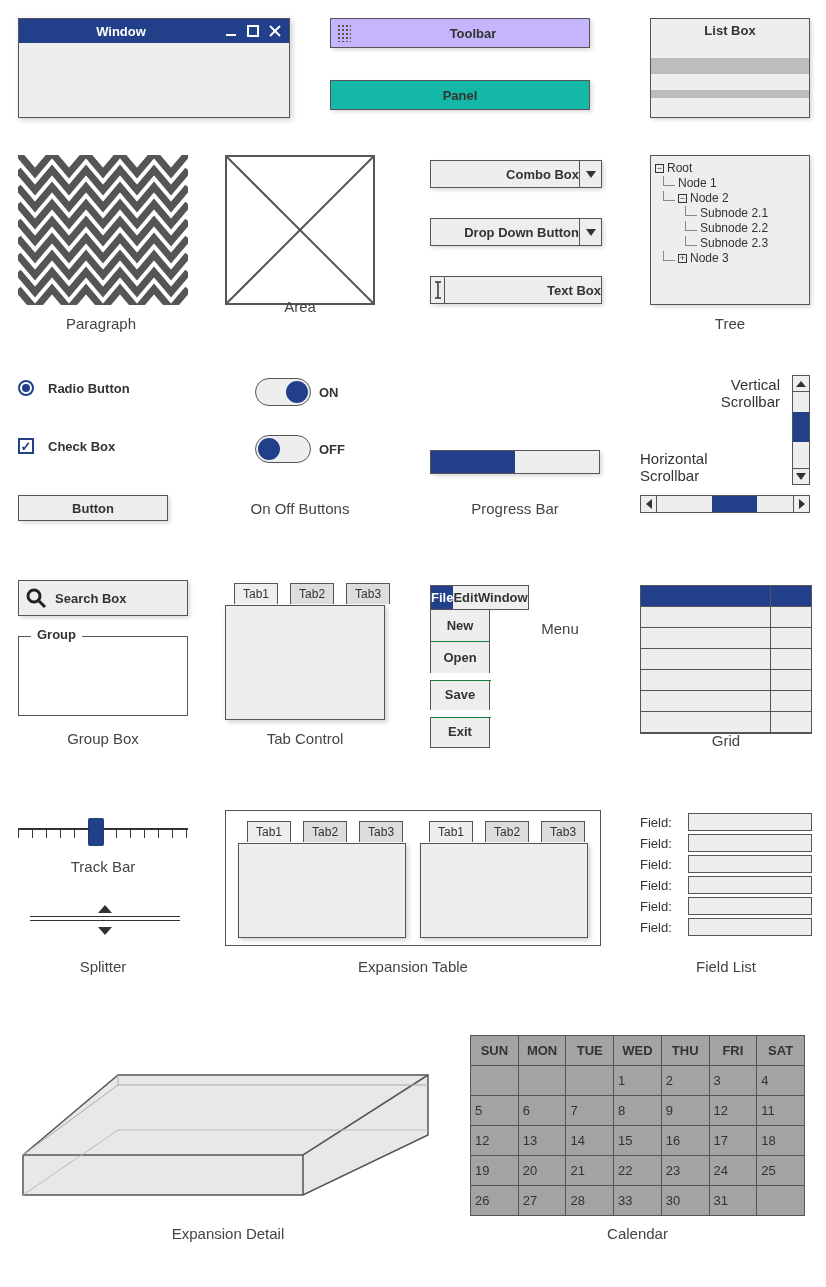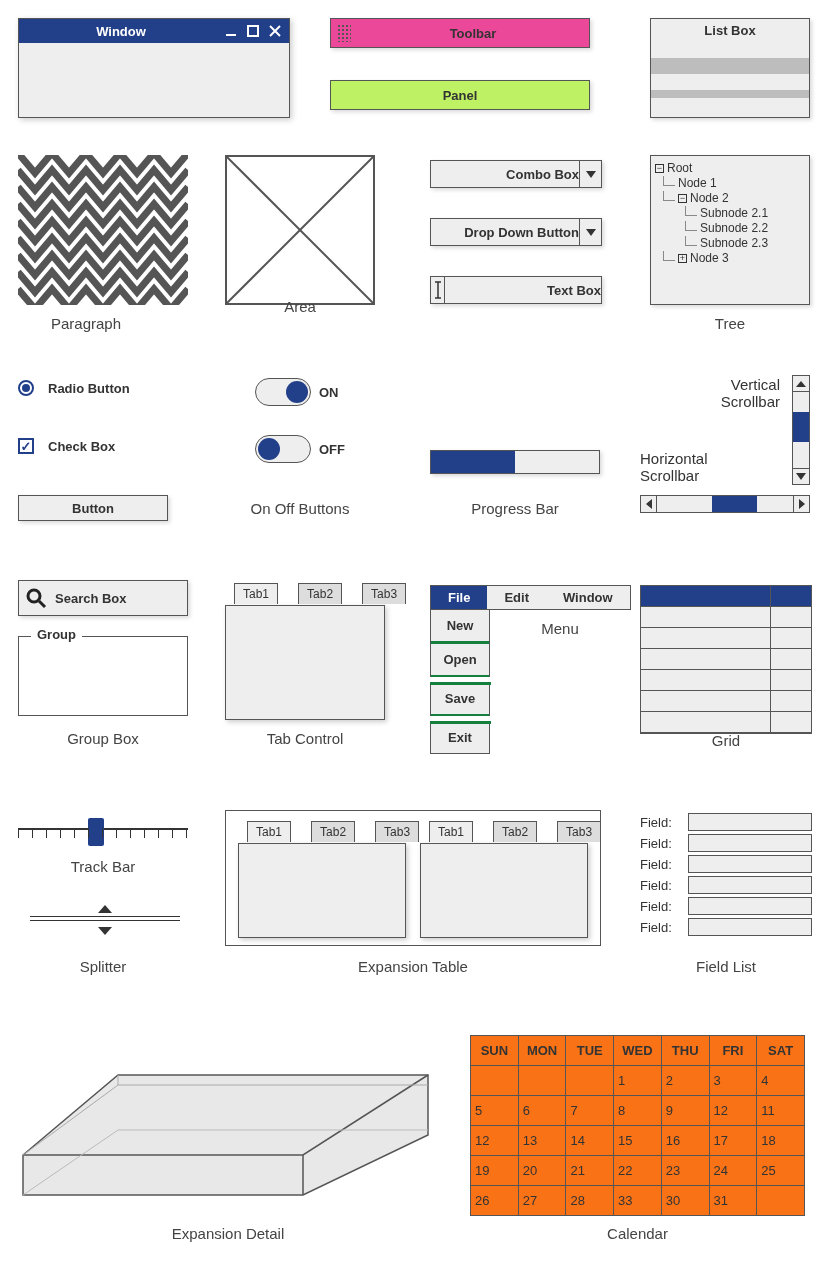--- a/index.html
+++ b/index.html
@@ -8,25 +8,25 @@
 .label { font-size: 15px; color: #444; text-align: center; }
 
 
 .window { position: absolute; left: 18px; top: 18px; width: 272px; height: 100px; border: 1.5px solid #555; background: #eee; box-shadow: 2px 2px 6px rgba(0,0,0,0.2);}
 .titlebar { background: #223f8a; color: #fff; height: 24px; display: flex; align-items: center; justify-content: flex-end; padding: 0 6px; font-weight: bold; }
 .titlebar .ttl { flex: 1; text-align: center; }
 .winbtn { width: 16px; height: 14px; margin-left: 6px; display: inline-flex; align-items: center; justify-content: center; }
 .winbtn svg { stroke: #fff; stroke-width: 2; fill: none; }
 
 
-.toolbar { position: absolute; left: 330px; top: 18px; width: 260px; height: 30px; border: 1.5px solid #555; background: #ec4899; display: flex; align-items: center; box-shadow: 2px 2px 4px rgba(0,0,0,0.15);}
+.toolbar { position: absolute; left: 330px; top: 18px; width: 260px; height: 30px; border: 1.5px solid #555; background: #c4b5fd; display: flex; align-items: center; box-shadow: 2px 2px 4px rgba(0,0,0,0.15);}
 .grip { width: 18px; height: 22px; margin: 0 4px; display:flex; align-items:center; justify-content:center;}
 .dots { width:14px; height:18px; background-image: radial-gradient(#555 1px, transparent 1px); background-size: 4px 4px; }
 .toolbar .tlabel, .panel .tlabel { flex:1; text-align:center; font-weight:bold; }
-.panel { position: absolute; left: 330px; top: 80px; width: 260px; height: 30px; border: 1.5px solid #555; background: #bef264; display: flex; align-items:center; box-shadow: 2px 2px 4px rgba(0,0,0,0.15);}
+.panel { position: absolute; left: 330px; top: 80px; width: 260px; height: 30px; border: 1.5px solid #555; background: #14b8a6; display: flex; align-items:center; box-shadow: 2px 2px 4px rgba(0,0,0,0.15);}
 
 
 .listbox { position: absolute; left: 650px; top: 18px; width: 160px; height: 100px; border: 1.5px solid #555; background: #eee; box-shadow: 2px 2px 4px rgba(0,0,0,0.15);}
 .listbox .hdr { text-align:center; font-weight:bold; padding:4px 0;}
 .listbox .row { height: 16px; }
 .listbox .alt { background: #bdbdbd; }
 
 
 .para { position: absolute; left: 18px; top: 155px; width: 170px; height: 150px; overflow:hidden;}
 
@@ -93,31 +93,31 @@
 
 .searchbox { position:absolute; left:18px; top:580px; width:170px; height:36px; border:1.5px solid #555; background:#eee; display:flex; align-items:center; font-weight:bold; padding:0 6px; box-shadow: 2px 2px 4px rgba(0,0,0,0.15);}
 .searchbox svg { margin-right:8px;}
 
 
 .groupbox { position:absolute; left:18px; top:636px; width:170px; height:80px; border:1.5px solid #555;}
 .groupbox .glabel { position:absolute; top:-10px; left:12px; background:#fff; padding:0 6px; font-weight:bold;}
 
 
 .tabcontrol { position:absolute; border:1.5px solid #555; background:#eee; box-shadow: 2px 2px 5px rgba(0,0,0,0.2);}
-.tabs { position:absolute; top:-23px; left:8px; display:flex; gap:20px;}
+.tabs { position:absolute; top:-23px; left:8px; display:flex; gap:12px;}
 .tab { border:1.5px solid #555; background:#ddd; padding:3px 8px; font-size:12px; border-bottom:none;}
 .tab.active { background:#eee;}
 
 
 .menu { position:absolute; left:430px; top:585px;}
 .menubar { display:flex; border:1.5px solid #555; background:#eee;}
-.menubar div { padding:4px 17px; font-weight:bold;}
+.menubar div { padding:4px 0; font-weight:bold;}
 .menubar div.sel { background:#223f8a; color:#fff;}
 .dropdown { border:1.5px solid #555; border-top:none; background:#eee; width:60px;}
-.dropdown div { padding:8px 6px; font-weight:bold; text-align:center; border-bottom:3px solid #15803d;}
+.dropdown div { padding:8px 6px; font-weight:bold; text-align:center; border-bottom:1px solid #15803d;}
 .dropdown div:last-child { border-bottom:none;}
 .dropdown .gap { height:8px; padding:0; background:#fff; border-left:1.5px #fff; border-right:1.5px #fff; margin:-1.5px;}
 
 
 .grid { position:absolute; left:640px; top:585px; width:172px; border:1.5px solid #555;}
 .grid .grow { display:flex; height:21px;}
 .grid .grow.hdr { background:#223f8a;}
 .grid .gcell { flex:1; border-right:1.5px solid #555; border-bottom:1.5px solid #555; background:#eee;}
 .grid .grow.hdr .gcell { background:#223f8a;}
 .grid .gcell:last-child { border-right:none; flex:0 0 40px;}
@@ -143,21 +143,21 @@
 .fieldrow .flbl { width:48px; font-size:13px;}
 .fieldrow .finp { flex:1; height:18px; border:1.5px solid #555; background:#eee;}
 
 
 .expdetail { position:absolute; left:18px; top:1035px; width:420px; height:165px;}
 .expdetail svg { width:100%; height:100%;}
 
 
 .calendar { position:absolute; left:470px; top:1035px; width:335px;}
 .calendar table { width:100%; border-collapse:collapse; border:1.5px solid #555;}
-.calendar th, .calendar td { border:1.5px solid #555; height:30px; text-align:left; padding:2px 4px; font-size:13px; background:#f97316; width:14.28%;}
+.calendar th, .calendar td { border:1.5px solid #555; height:30px; text-align:left; padding:2px 4px; font-size:13px; background:#a3a3a3; width:14.28%;}
 .calendar th { text-align:center; font-weight:bold;}
 
 </style>
 </head>
 <body>
 
 <div class="canvas">
 
   <div class="window">
     <div class="titlebar">
@@ -204,21 +204,21 @@
         <polyline points="0,-2 17,18 34,-2 51,18 68,-2 85,18 102,-2 119,18 136,-2 153,18 170,-2 " fill="none" stroke="#555" stroke-width="7"></polyline>
         <polyline points="0,15 17,35 34,15 51,35 68,15 85,35 102,15 119,35 136,15 153,35 170,15 " fill="none" stroke="#555" stroke-width="7"></polyline>
         <polyline points="0,32 17,52 34,32 51,52 68,32 85,52 102,32 119,52 136,32 153,52 170,32 " fill="none" stroke="#555" stroke-width="7"></polyline>
         <polyline points="0,49 17,69 34,49 51,69 68,49 85,69 102,49 119,69 136,49 153,69 170,49 " fill="none" stroke="#555" stroke-width="7"></polyline>
         <polyline points="0,66 17,86 34,66 51,86 68,66 85,86 102,66 119,86 136,66 153,86 170,66 " fill="none" stroke="#555" stroke-width="7"></polyline>
         <polyline points="0,83 17,103 34,83 51,103 68,83 85,103 102,83 119,103 136,83 153,103 170,83 " fill="none" stroke="#555" stroke-width="7"></polyline>
         <polyline points="0,100 17,120 34,100 51,120 68,100 85,120 102,100 119,120 136,100 153,120 170,100 " fill="none" stroke="#555" stroke-width="7"></polyline>
         <polyline points="0,117 17,137 34,117 51,137 68,117 85,137 102,117 119,137 136,117 153,137 170,117 " fill="none" stroke="#555" stroke-width="7"></polyline>
         <polyline points="0,134 17,154 34,134 51,154 68,134 85,154 102,134 119,154 136,134 153,154 170,134 " fill="none" stroke="#555" stroke-width="7"></polyline>
       </svg></div>
-  <div class="label" style="position:absolute;left:1px;top:315px;width:170px">Paragraph</div>
+  <div class="label" style="position:absolute;left:16px;top:315px;width:170px">Paragraph</div>
 
   <div class="area">
     <svg>
         <rect x="1" y="1" width="148" height="148" fill="none" stroke="#555" stroke-width="2"></rect>
         <line x1="1" y1="1" x2="149" y2="149" stroke="#555" stroke-width="2"></line>
         <line x1="149" y1="1" x2="1" y2="149" stroke="#555" stroke-width="2"></line>
       </svg>
   </div>
   <div class="label" style="position:absolute;left:225px;top:298px;width:150px">Area</div>
 

